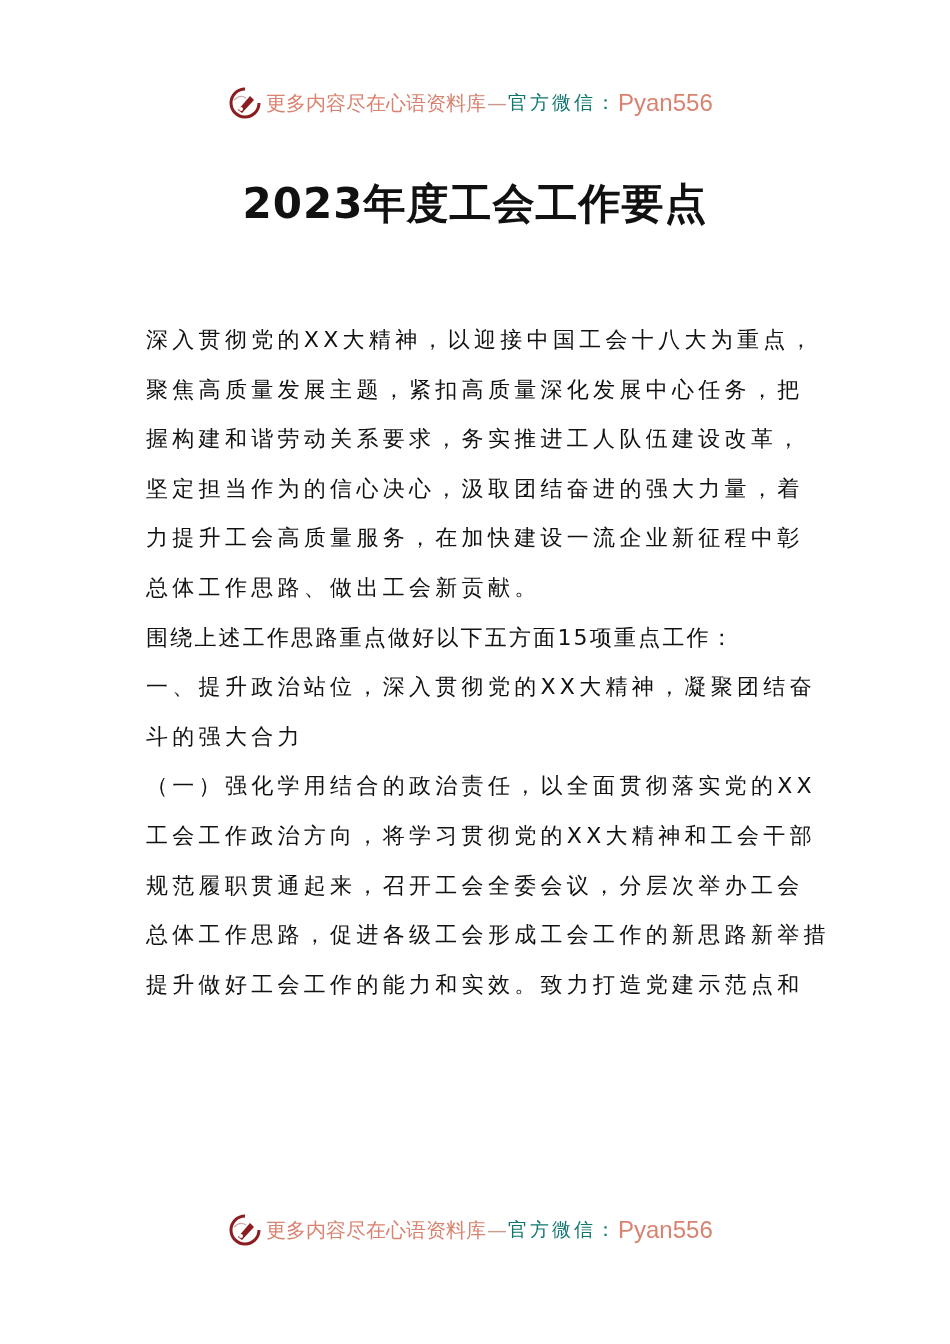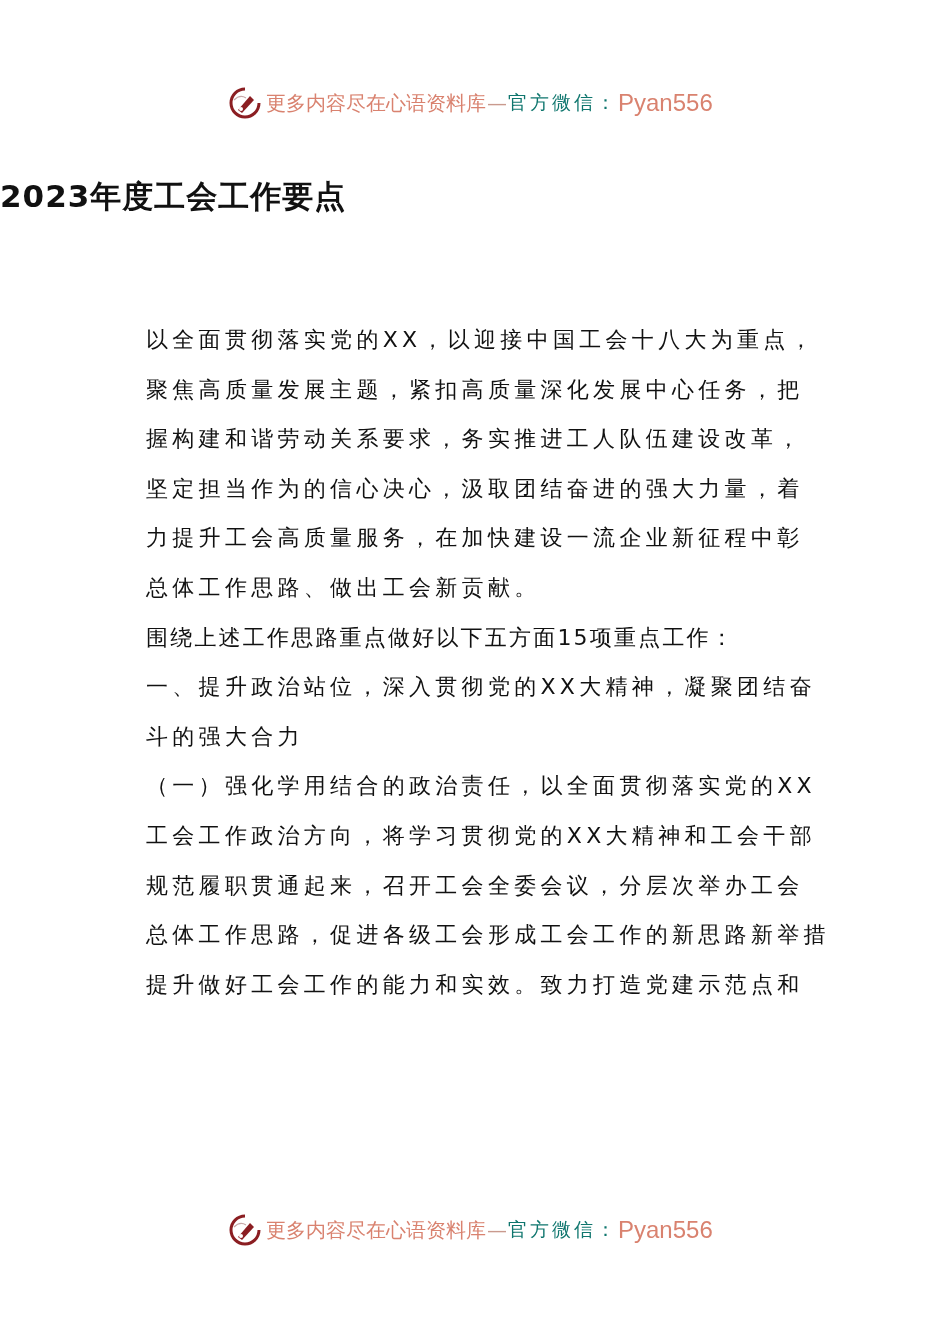--- a/index.html
+++ b/index.html
@@ -6,22 +6,22 @@
     body { width: 950px; height: 1344px; position: relative; overflow: hidden;
            font-family: "DejaVu Sans", "Liberation Sans", sans-serif; color: #111; }
     .watermark { position: absolute; left: 228px; height: 40px; display: flex; align-items: center; justify-content: center; }
     .watermark.top { top: 83px; }
     .watermark.bottom { top: 1210px; }
     .wm-logo { width: 34px; height: 34px; margin-right: 4px; }
     .wm-red { color: #d9826f; font-family: "DejaVu Serif", "Liberation Serif", serif; font-size: 20px; letter-spacing: 0px; }
     .wm-dash { color: #c99a8e; font-size: 20px; margin: 0 1px; }
     .wm-gray { color: #0f766e; font-family: Liberation Mono, monospace; font-size: 19px; letter-spacing: 3px; }
     .wm-id { color: #d9826f; font-family: "Liberation Sans", sans-serif; font-size: 24px; }
-    .title { position: absolute; top: 176px; left: 0; width: 950px; 
-             font-size: 31px; font-weight: bold; letter-spacing: 1px; }
+    .title { position: absolute; top: 176px; left: 0; width: 950px; text-align: center;
+             font-size: 42px; font-weight: bold; letter-spacing: 1px; }
     .body { position: absolute; top: 315px; left: 146px; width: 660px; }
     .line { height: 49.6px; line-height: 49.6px; font-size: 22px; letter-spacing: 4.3px; white-space: nowrap; }
     .line.tight { letter-spacing: 2.2px; }
   </style>
 </head>
 <body>
 
 <div class="watermark top">
   <svg class="wm-logo" viewBox="0 0 34 34">
     <path d="M17 3 A14 14 0 1 0 31 17" fill="none" stroke="#8b1e22" stroke-width="3"></path>
@@ -31,21 +31,21 @@
   </svg>
   <span class="wm-red">更多内容尽在心语资料库</span>
   <span class="wm-dash">—</span>
   <span class="wm-gray">官方微信：</span>
   <span class="wm-id">Pyan556</span>
 </div>
 
 <div class="title">2023年度工会工作要点</div>
 
 <div class="body">
-  <div class="line">以全面贯彻落实党的XX，以迎接中国工会十八大为重点，</div>
+  <div class="line">深入贯彻党的XX大精神，以迎接中国工会十八大为重点，</div>
   <div class="line">聚焦高质量发展主题，紧扣高质量深化发展中心任务，把</div>
   <div class="line">握构建和谐劳动关系要求，务实推进工人队伍建设改革，</div>
   <div class="line">坚定担当作为的信心决心，汲取团结奋进的强大力量，着</div>
   <div class="line">力提升工会高质量服务，在加快建设一流企业新征程中彰</div>
   <div class="line">总体工作思路、做出工会新贡献。</div>
   <div class="line tight">围绕上述工作思路重点做好以下五方面15项重点工作：</div>
   <div class="line">一、提升政治站位，深入贯彻党的XX大精神，凝聚团结奋</div>
   <div class="line">斗的强大合力</div>
   <div class="line">（一）强化学用结合的政治责任，以全面贯彻落实党的XX</div>
   <div class="line">工会工作政治方向，将学习贯彻党的XX大精神和工会干部</div>

